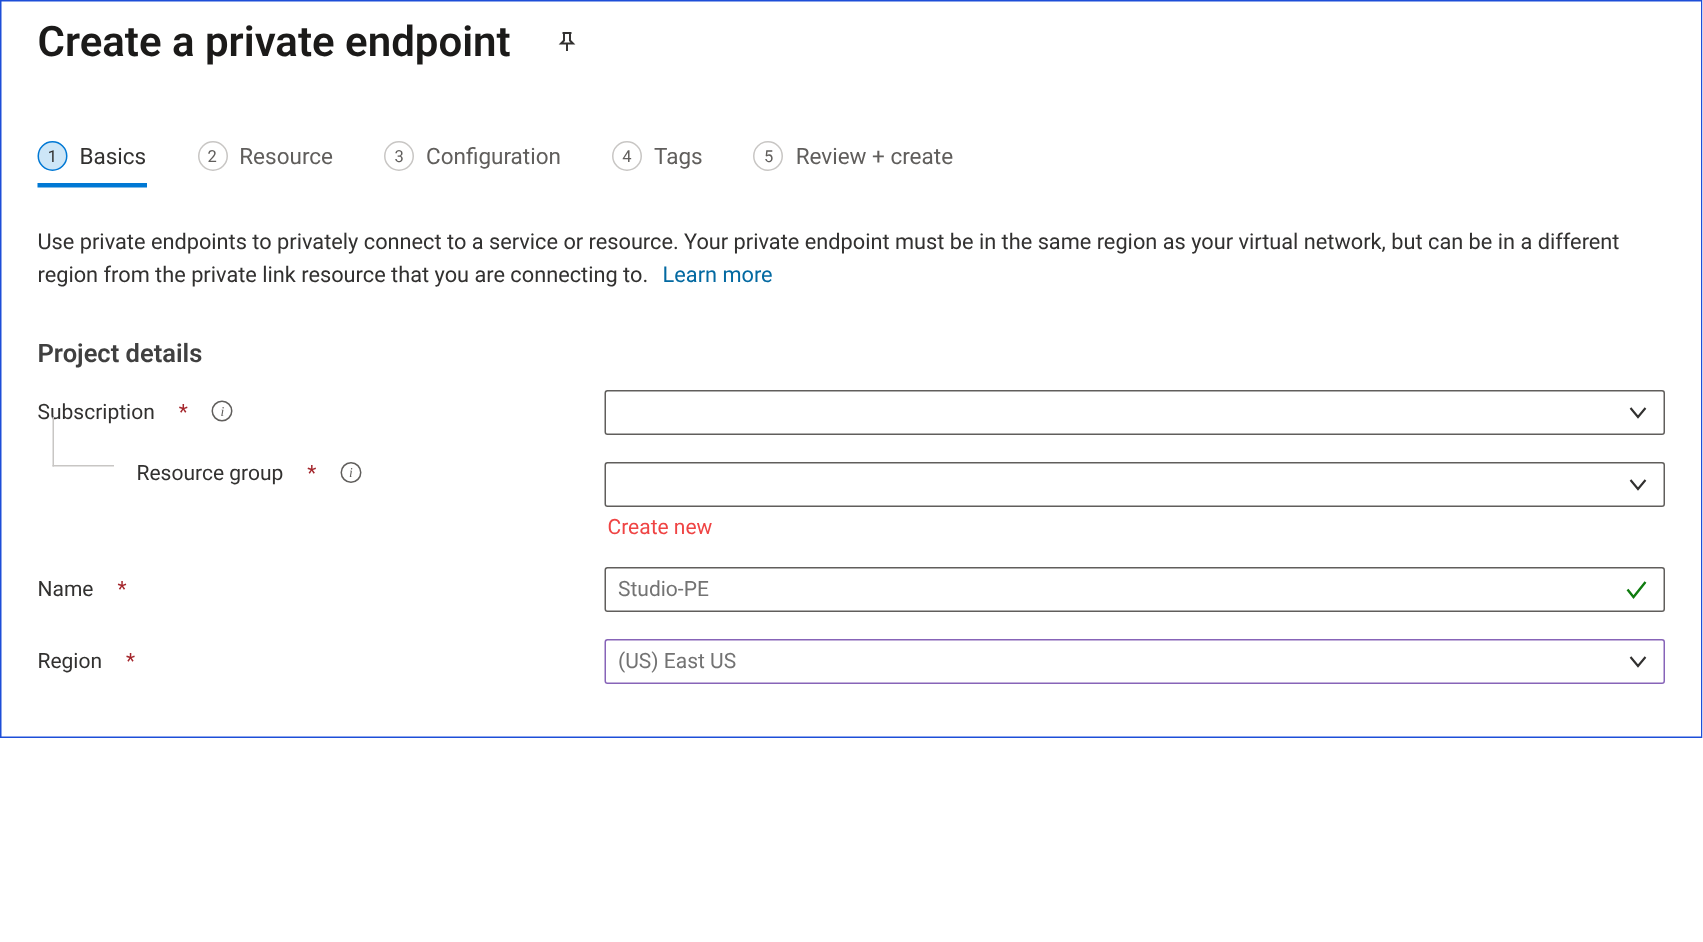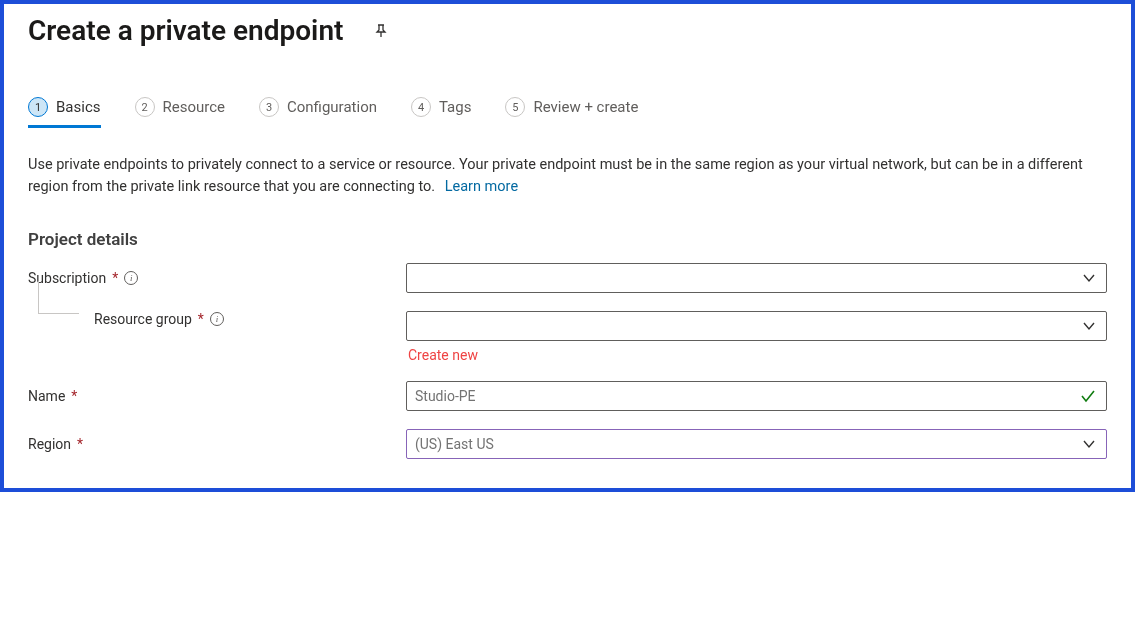--- a/index.html
+++ b/index.html
@@ -4,21 +4,21 @@
 <style>
   * { box-sizing: border-box; }
   body {
     margin: 0;
     font-family: "Segoe UI", -apple-system, BlinkMacSystemFont, Roboto, "Helvetica Neue", sans-serif;
     font-size: 14px;
     color: #323130;
     background: #fff;
   }
   .frame {
-    border: 4px solid #1d4ed8;
+    border: 1px solid #1d4ed8;
     width: 1135px;
     height: 492px;
     padding: 10px 24px 24px 24px;
     background: #fff;
   }
   .title-row {
     display: flex;
     align-items: center;
     gap: 26px;
   }
@@ -91,22 +91,21 @@
     color: #404040;
   }
   .row {
     display: flex;
     align-items: center;
     margin-bottom: 18px;
   }
   .label-cell {
     width: 378px;
     display: flex;
-    align-items: center;
-    gap: 6px;
+    gap: 16px;
     font-size: 14px;
     color: #323130;
   }
   .label-cell .req { color: #a4262c; }
   .info-icon {
     width: 14px; height: 14px;
     border-radius: 50%;
     border: 1px solid #605e5c;
     display: inline-flex;
     align-items: center;

